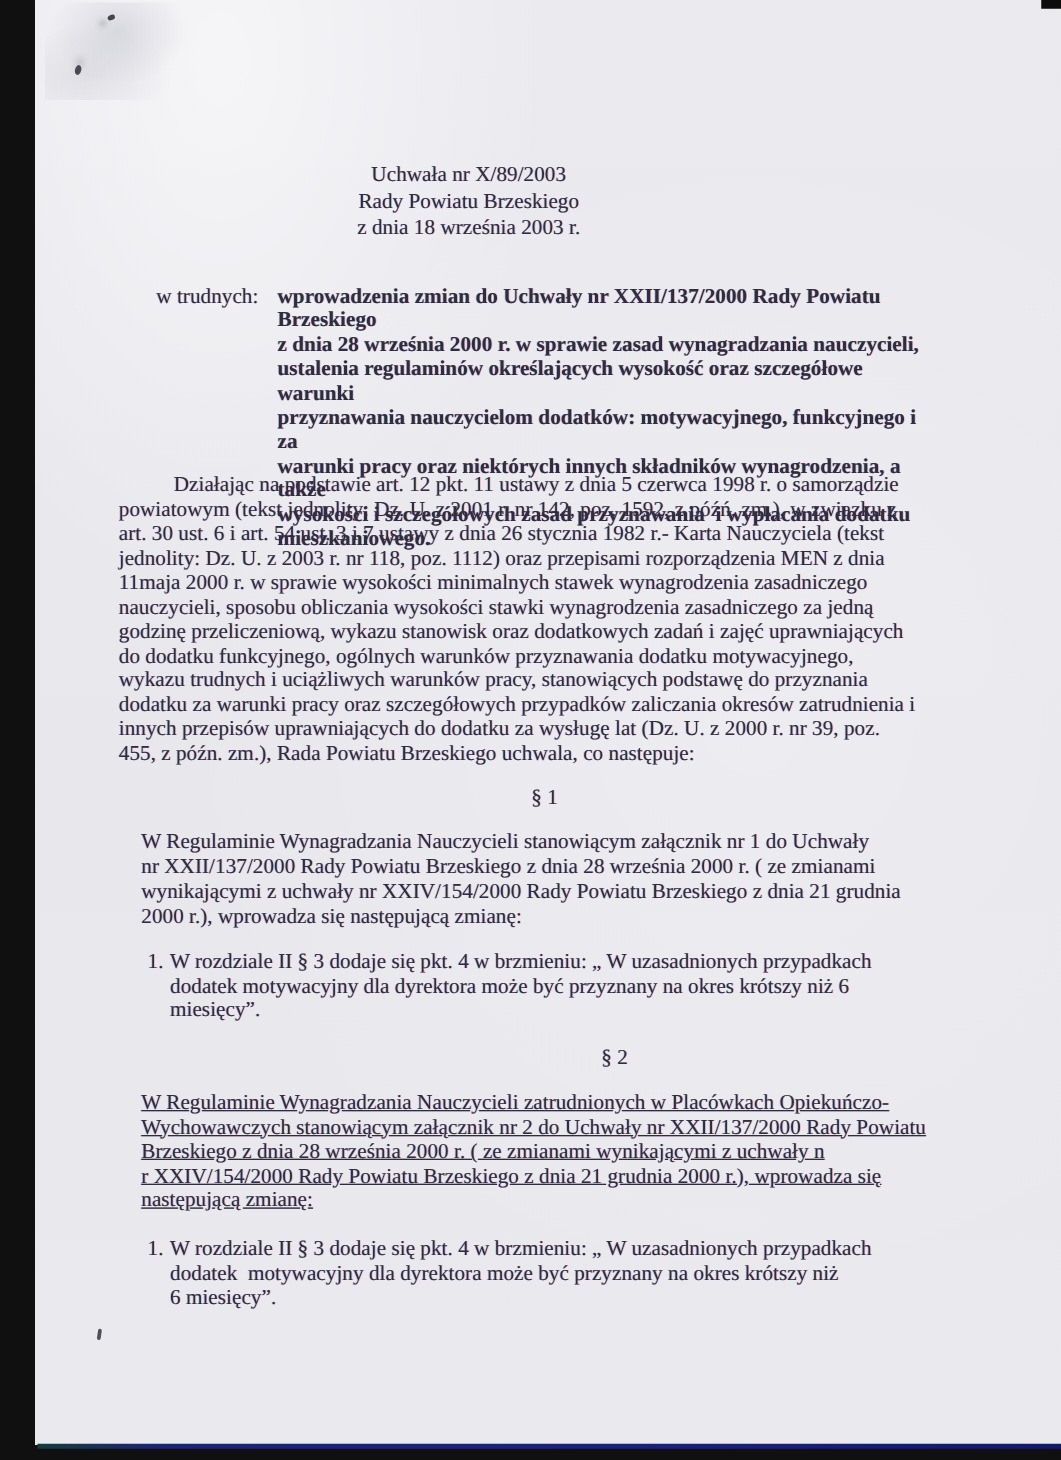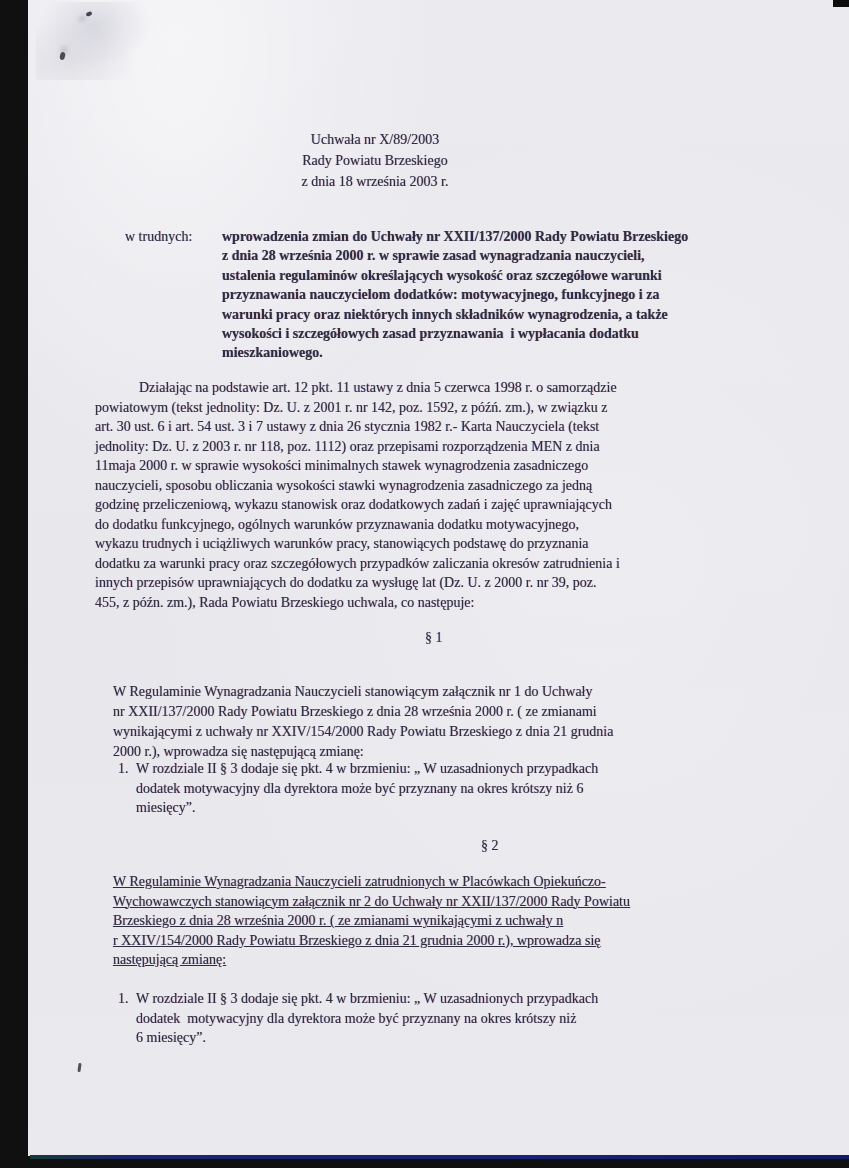--- a/index.html
+++ b/index.html
@@ -24,32 +24,32 @@
     background: #0d0d0d;
   }
   .bottom-blue-line {
     position: absolute; left: 30px; top: 1155px; width: 819px; height: 4px;
     background: linear-gradient(90deg, #173a3a 0%, #1e2470 12%, #1b2178 60%, #131a66 100%);
   }
 
   .txt {
     position: absolute;
     color: #2d2d3e;
-    font-size: 14px;
+    font-size: 17px;
     line-height: 19.5px;
     white-space: pre-wrap;
     text-shadow: 0.6px 0 rgba(160,50,60,0.28), -0.6px 0 rgba(60,70,170,0.28);
   }
 
   .doc-title   { left: 225px; top: 129px; width: 300px; text-align: center; line-height: 21px; }
   .subj-label  { left: 125px; top: 227px; }
   .subj-text   { left: 222px; top: 227px; width: 530px; line-height: 19.4px; font-weight: bold; }
   .preamble    { left: 95px; top: 378px; width: 642px; line-height: 19.5px; text-indent: 44px; }
   .s1-heading  { left: 425px; top: 628px; }
-  .s1-body     { left: 113px; top: 663px; width: 642px; line-height: 20px; margin-top: 19px; }
+  .s1-body     { left: 113px; top: 663px; width: 642px; line-height: 20px; }
   .item1-mark  { left: 118px; top: 759px; }
   .item1-text  { left: 136px; top: 759px; width: 612px; line-height: 19.6px; }
   .s2-heading  { left: 481px; top: 836px; }
   .s2-body     { left: 113px; top: 872px; width: 648px; line-height: 19.6px; text-decoration: underline; }
   .item2-mark  { left: 118px; top: 989px; }
   .item2-text  { left: 136px; top: 989px; width: 612px; line-height: 19.6px; }
 
   
   .crease {
     position: absolute; left: 36px; top: 2px; width: 130px; height: 78px;

